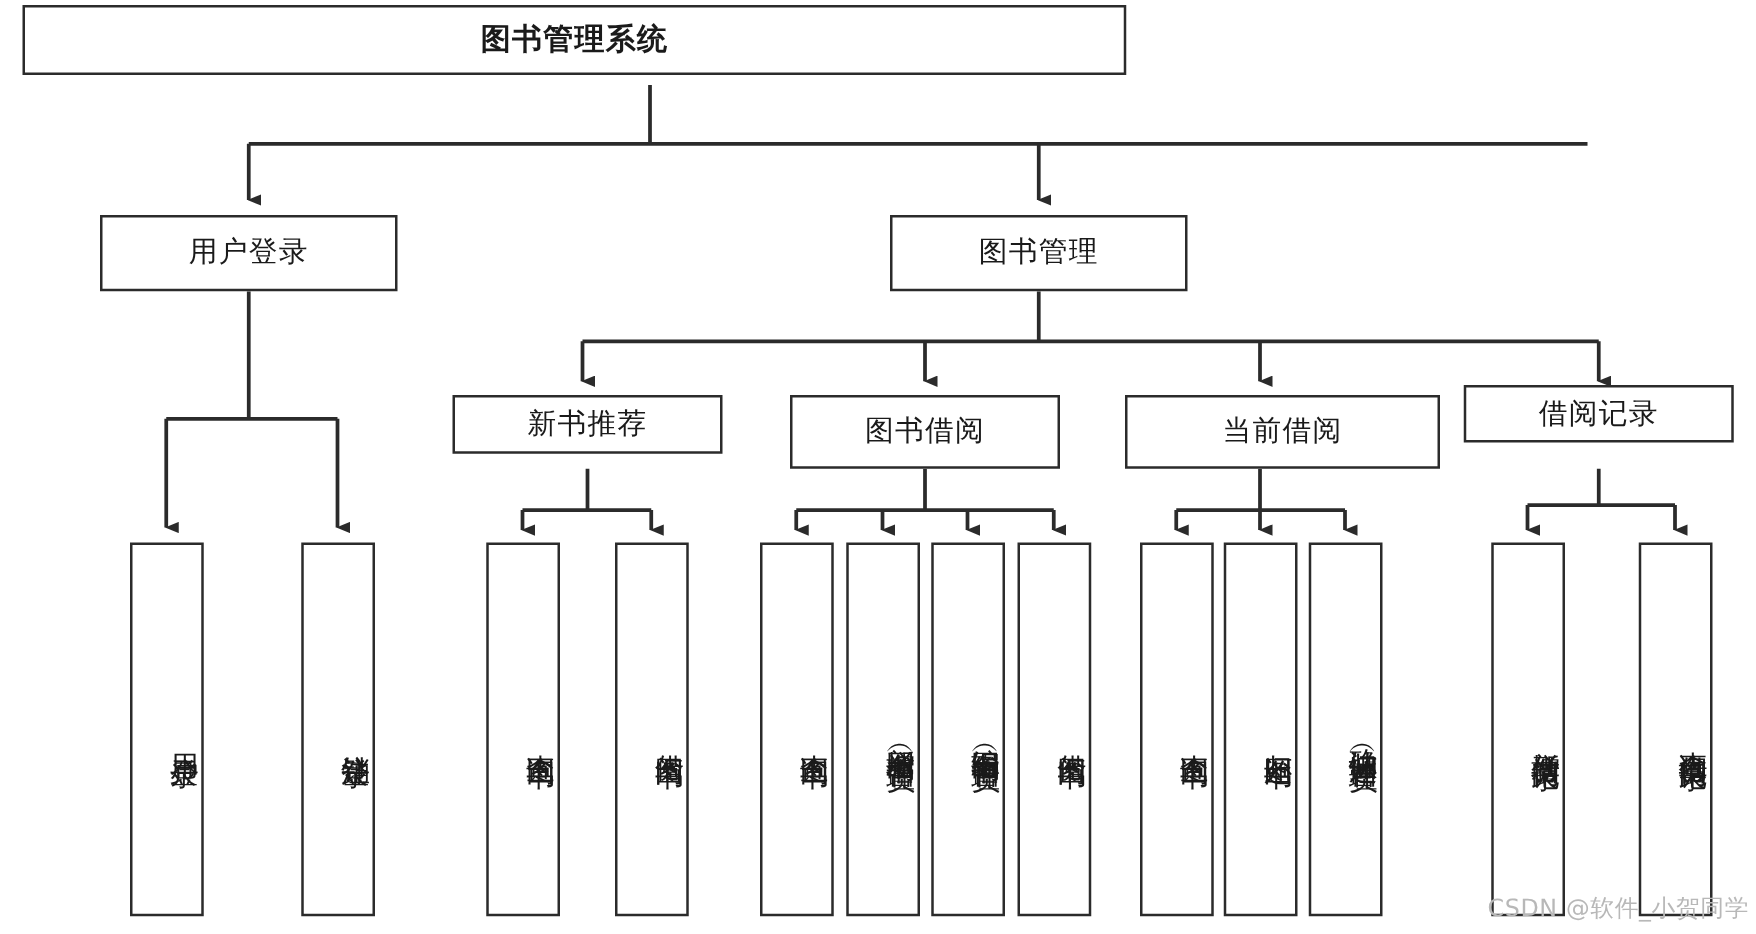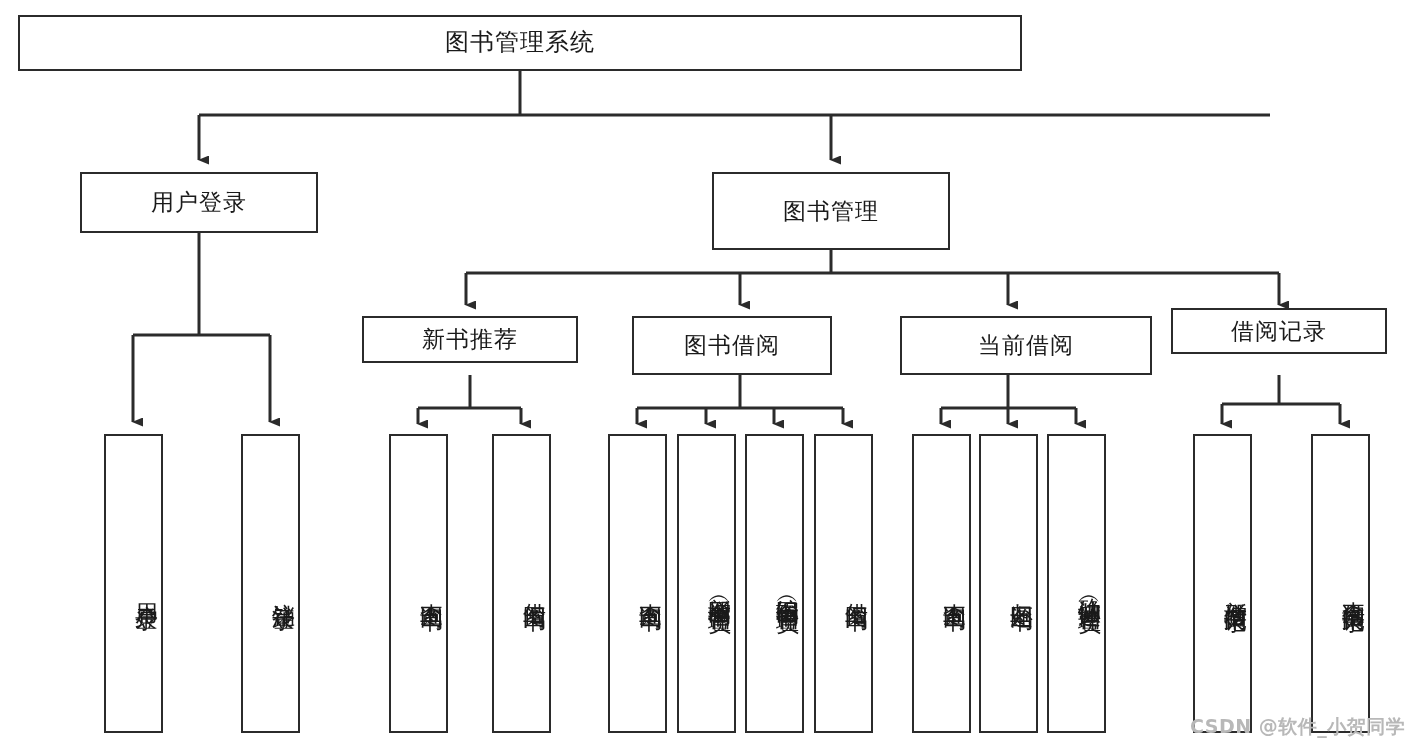--- a/index.html
+++ b/index.html
@@ -64,21 +64,20 @@
   }
   .watermark {
     position: absolute;
     left: 1190px;
     top: 714px;
     font-size: 19px;
     color: #b8b8b8;
     white-space: nowrap;
     z-index: 3;
     letter-spacing: 0.5px;
-    font-weight: bold;
   }
 </style>
 </head>
 <body>
 
 <div id="canvas">
 
   <svg id="edges" viewBox="0 0 1405 747" xmlns="http://www.w3.org/2000/svg">
     <defs>
       <marker id="arw" markerWidth="9" markerHeight="11" refX="4.5" refY="10" orient="auto" markerUnits="userSpaceOnUse">
@@ -123,35 +122,35 @@
       <path d="M1008,408 L1008,424" marker-end="url(#arw)"></path>
       <path d="M1076,408 L1076,424" marker-end="url(#arw)"></path>
 
       <path d="M1279,375 L1279,404"></path>
       <path d="M1222,404 L1340,404"></path>
       <path d="M1222,404 L1222,424" marker-end="url(#arw)"></path>
       <path d="M1340,404 L1340,424" marker-end="url(#arw)"></path>
     </g>
   </svg>
 
-  <div class="node root horizontal" style="left:18px; top:15px; width:1004px; height:56px;">
+  <div class="node root horizontal" style="left:18px; top:4px; width:883px; height:56px;font-weight:bold;">
     <span>图书管理系统</span>
   </div>
 
   <div class="node horizontal" style="left:80px; top:172px; width:238px; height:61px;">
     <span>用户登录</span>
   </div>
-  <div class="node horizontal" style="left:712px; top:172px; width:238px; height:78px;">
+  <div class="node horizontal" style="left:712px; top:172px; width:238px; height:61px;">
     <span>图书管理</span>
   </div>
 
   <div class="node horizontal" style="left:362px; top:316px; width:216px; height:47px;">
     <span>新书推荐</span>
   </div>
-  <div class="node horizontal" style="left:632px; top:316px; width:200px; height:59px;">
+  <div class="node horizontal" style="left:632px; top:316px; width:216px; height:59px;">
     <span>图书借阅</span>
   </div>
   <div class="node horizontal" style="left:900px; top:316px; width:252px; height:59px;">
     <span>当前借阅</span>
   </div>
   <div class="node horizontal" style="left:1171px; top:308px; width:216px; height:46px;">
     <span>借阅记录</span>
   </div>
 
   <div class="node vertical" style="left:104px; top:434px; width:59px; height:299px;">

